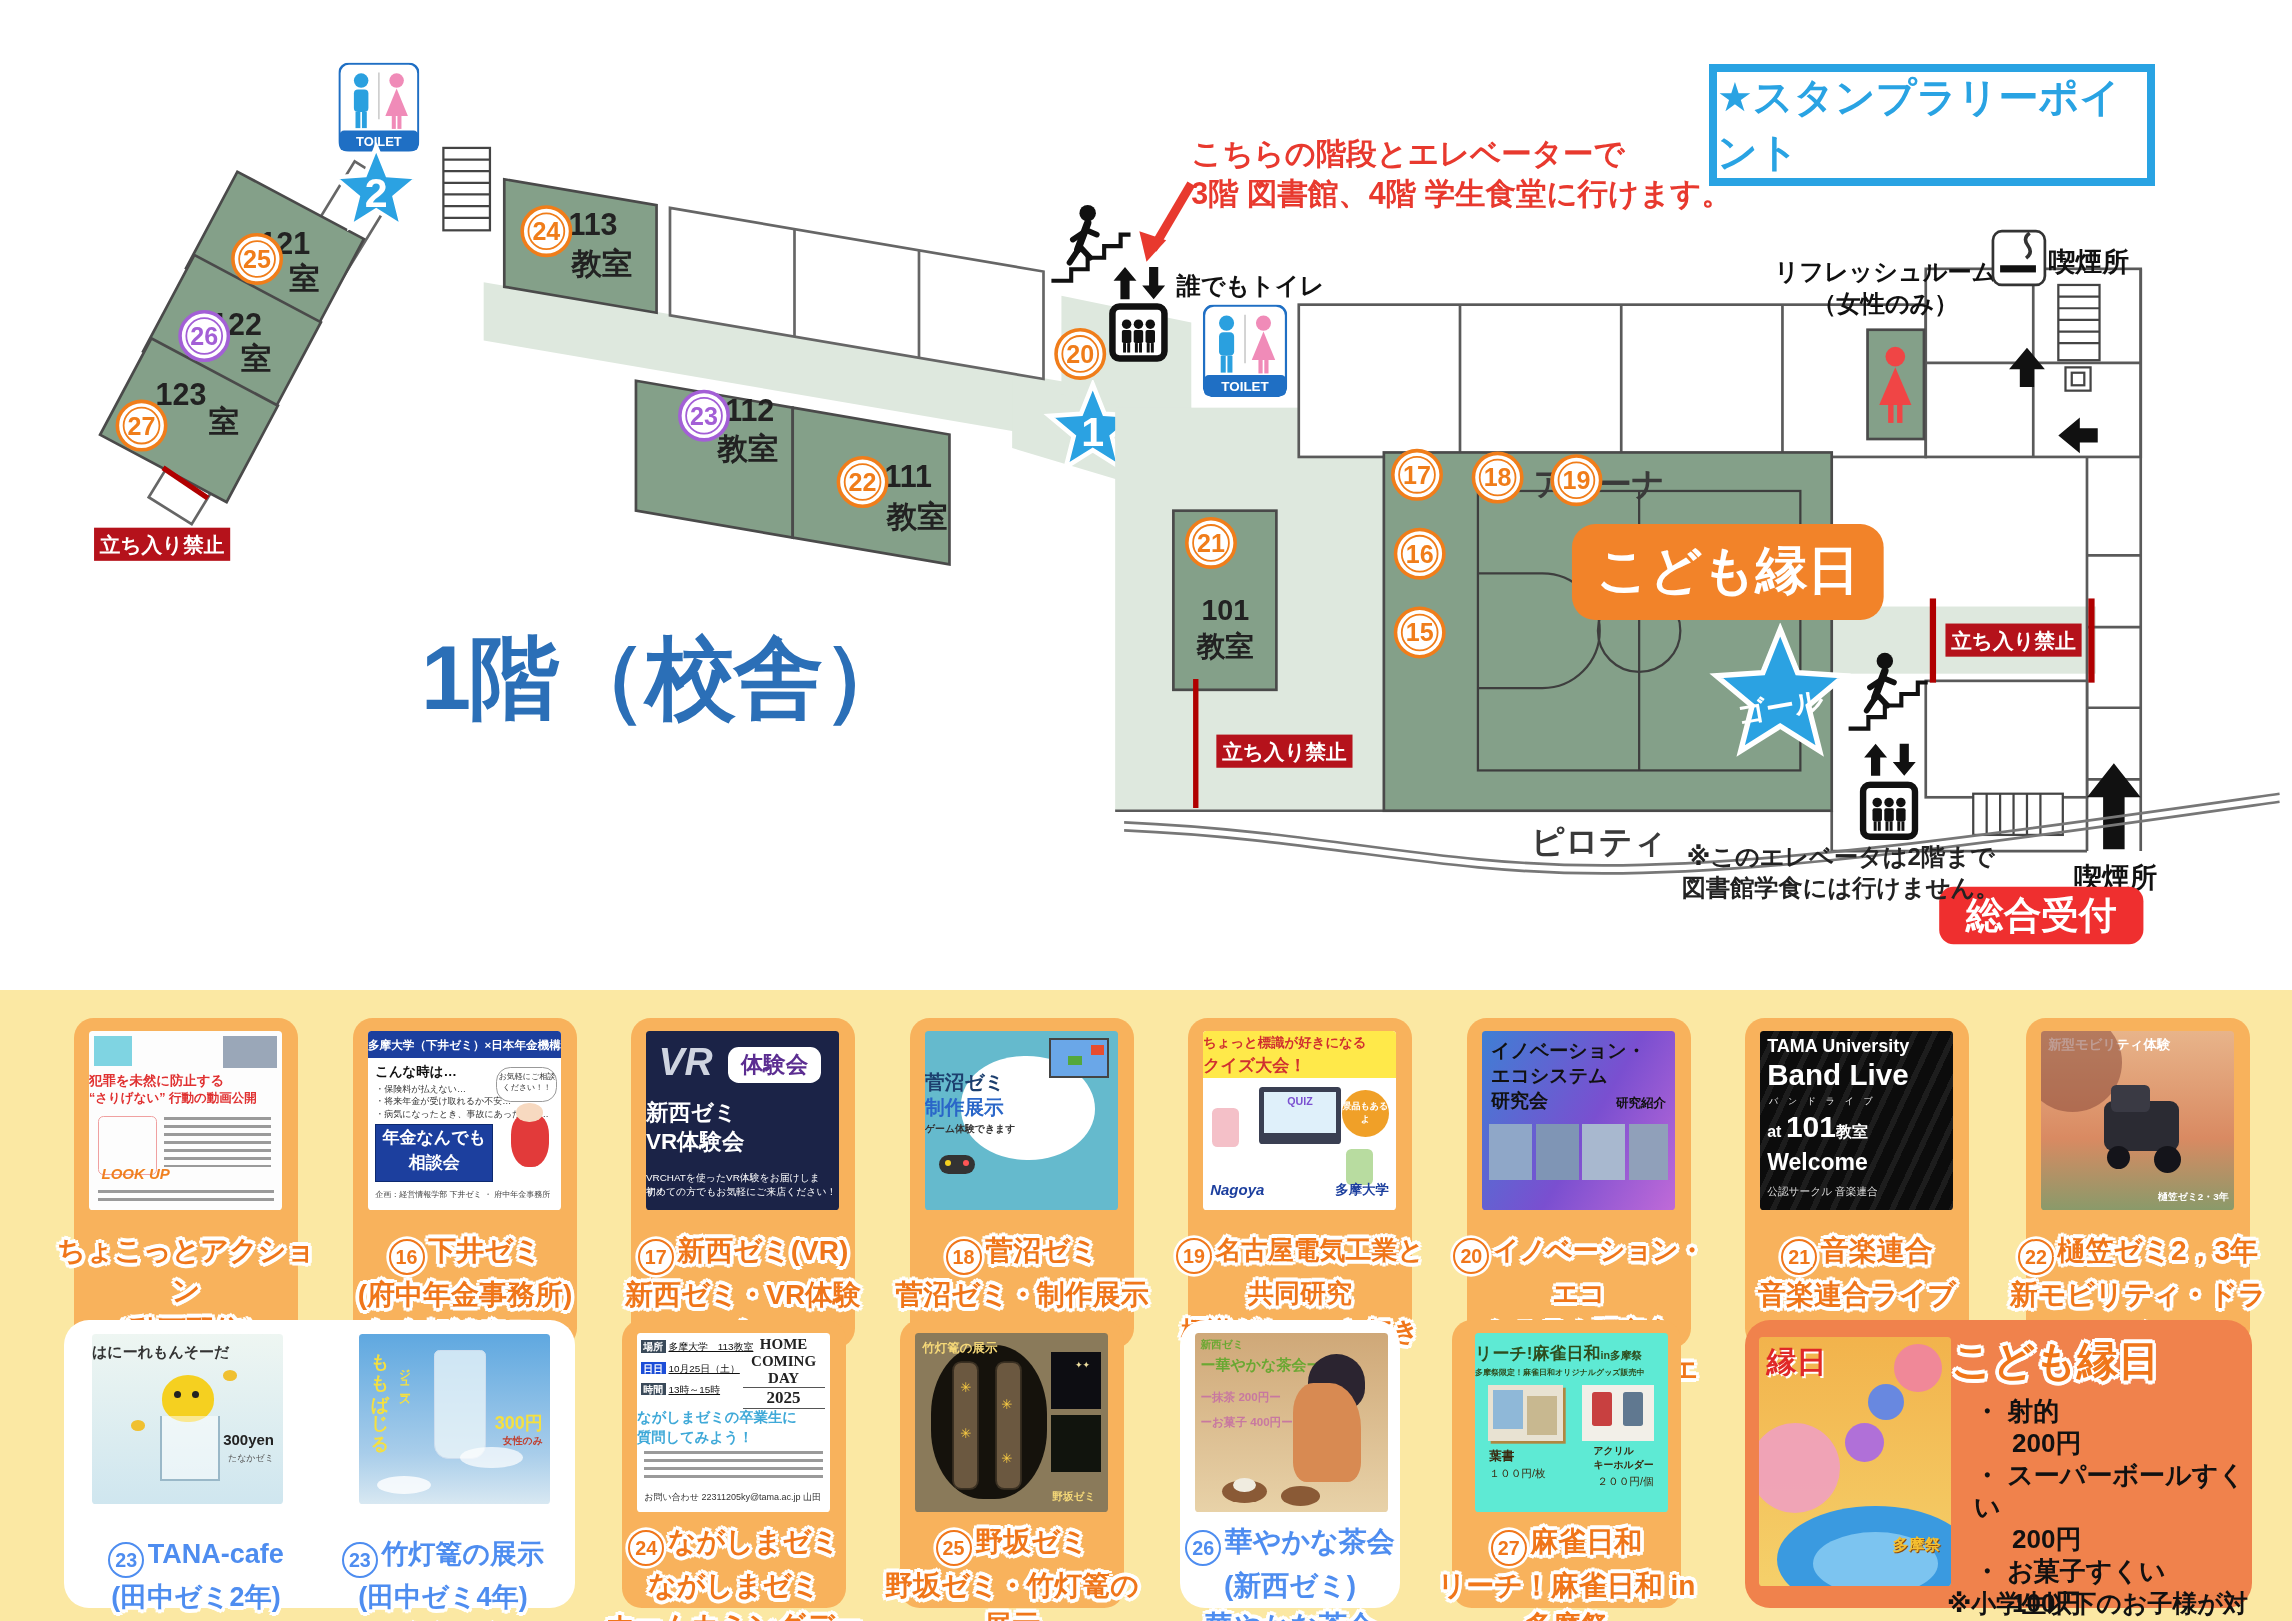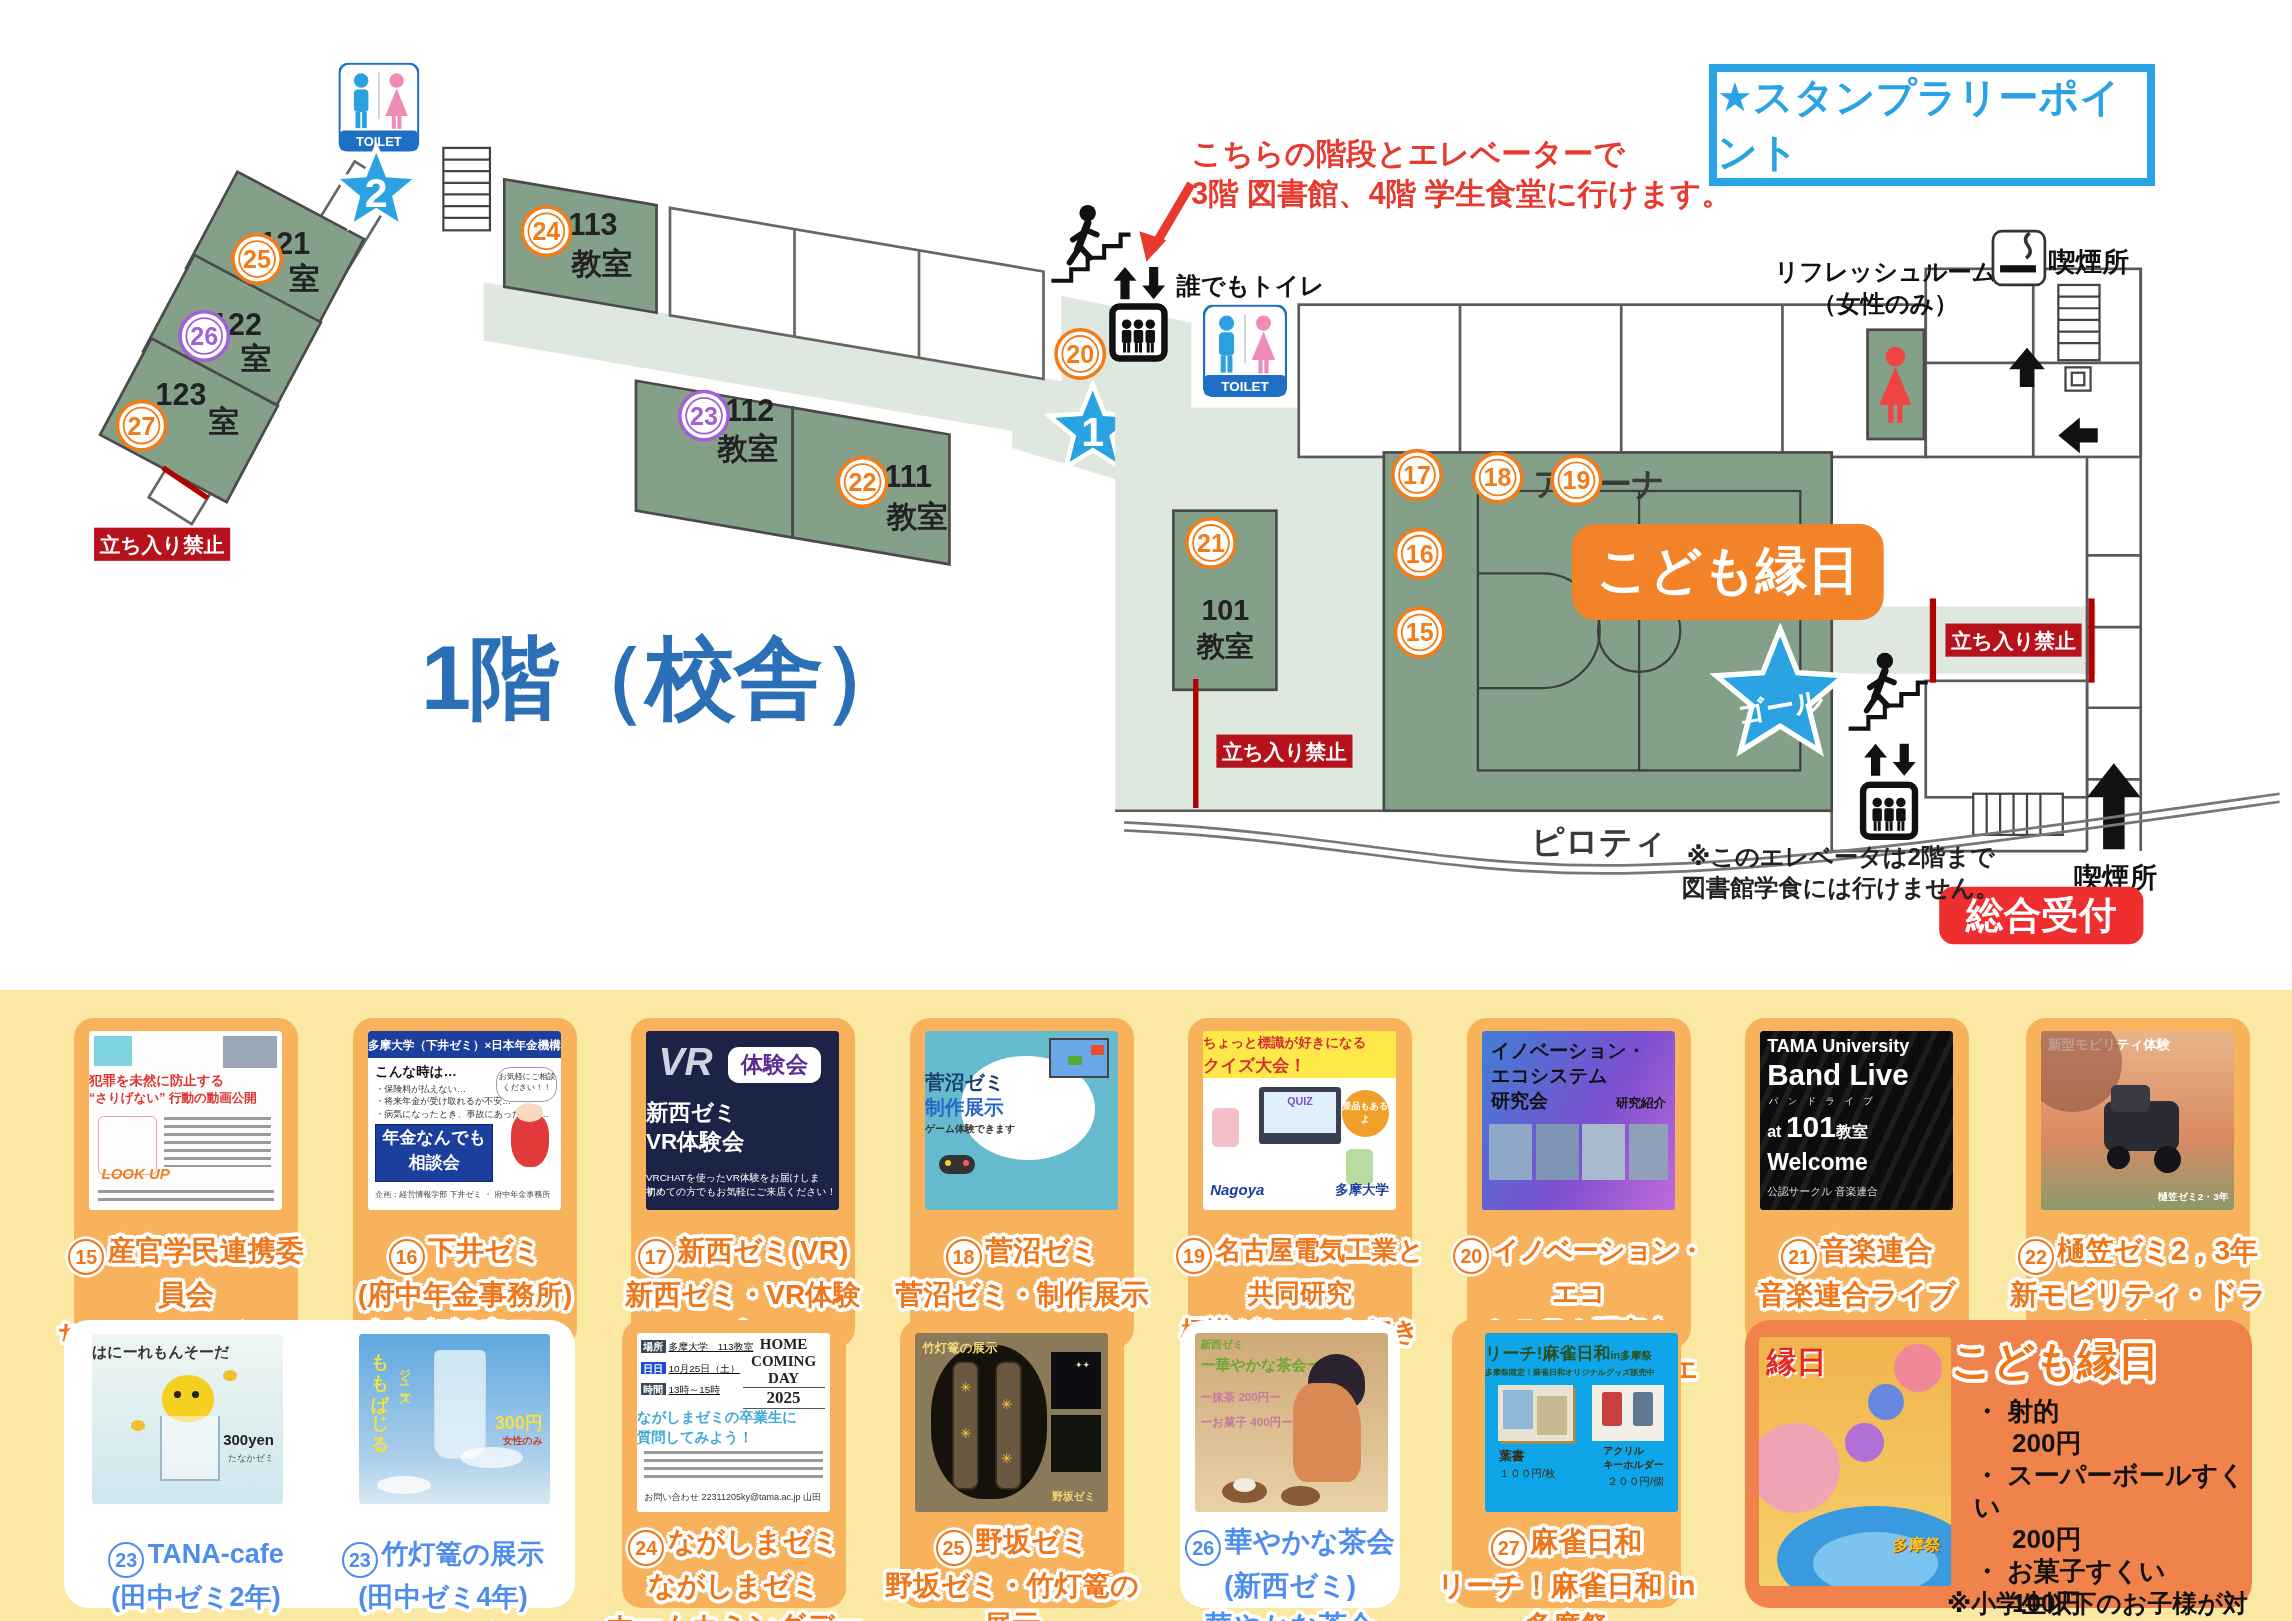--- a/index.html
+++ b/index.html
@@ -370,21 +370,20 @@
       <div class="pc" style="left:5.4px;top:5.4px;width:38px;height:30px;background:#7fd4e2"></div>
       <div class="pc" style="right:5.4px;top:5.4px;width:54px;height:32px;background:#9aa7b8"></div>
       <div class="pc ctr" style="top:41px;font-size:13.4px;font-weight:800;color:#E03030">犯罪を未然に防止する</div>
       <div class="pc ctr" style="top:59px;font-size:12.5px;font-weight:800;color:#E03030">“さりげない” 行動の動画公開</div>
       <div class="pc" style="left:9px;top:85px;width:57px;height:57px;border:1.8px solid #f0a0a0;border-radius:5.4px"></div>
       <div class="pc" style="left:12.5px;top:134px;font-size:15px;font-weight:900;color:#F08020;font-style:italic">LOOK UP</div>
       <div class="greek" style="left:75px;top:86px;width:107px;height:50px"></div>
       <div class="greek" style="left:9px;top:159px;width:176px;height:12.5px"></div>
     </div>
     <div class="ctitle ow">
-        <div><span class="cnum">15</span><span>産官学民連携委員会</span></div>
         <div>ちょこっとアクション</div>
         <div>（動画配信）</div>
       </div>
   </div>
 
   <div class="card o" style="left:353px;top:28px;width:224px;height:330px">
     <div class="thumb">
       <div class="pc ctr" style="top:0;height:27px;background:#1C3F9E;color:#fff;font-size:11.6px;font-weight:800;line-height:27px">多摩大学（下井ゼミ）×日本年金機構</div>
       <div class="pc" style="left:7.2px;top:32px;font-size:13.4px;font-weight:900;color:#111">こんな時は…</div>
       <div class="pc" style="left:7.2px;top:52px;font-size:9px;color:#333">・保険料が払えない…</div>
@@ -602,21 +601,21 @@
       <div class="pc" style="left:86px;bottom:5.4px;width:39px;height:19.7px;background:#8a5a36;border-radius:50%"></div>
     </div>
     <div class="ctitle ow blue" style="top:202px">
         <div><span class="cnum">26</span><span>華やかな茶会</span></div>
         <div>(新西ゼミ)</div>
         <div>華やかな茶会</div>
       </div>
   </div>
 
   <div class="card o" style="left:1452px;top:330px;width:229px;height:288px">
-    <div class="thumb" style="left:33px;background:#0ea5e9">
+    <div class="thumb" style="left:23px;background:#5eead4">
       <div class="pc ctr" style="top:9px;font-size:17px;font-weight:900;color:#2e4d1e"><span>リーチ!麻雀日和</span><span style="font-size:10.7px">in多摩祭</span></div>
       <div class="pc ctr" style="top:34px;font-size:8px;font-weight:700;color:#2e4d1e">多摩祭限定！麻雀日和オリジナルグッズ販売中</div>
       <div class="pc" style="left:12.5px;top:52px;width:75px;height:56px;background:#e8e2d2;box-shadow:2.7px 2.7px 0 #b08840"></div>
       <div class="pc" style="left:18px;top:57px;width:30px;height:39px;background:#8fb8d8"></div>
       <div class="pc" style="left:52px;top:63px;width:30px;height:39px;background:#c8b890"></div>
       <div class="pc" style="right:14.3px;top:52px;width:72px;height:56px;background:#f2efe8"></div>
       <div class="pc" style="right:56px;top:59px;width:19.7px;height:34px;background:#c84040;border-radius:2.7px"></div>
       <div class="pc" style="right:25px;top:59px;width:19.7px;height:34px;background:#607890;border-radius:2.7px"></div>
       <div class="pc" style="left:14.3px;top:115px;font-size:12.5px;font-weight:800;color:#3a2a10">葉書</div>
       <div class="pc" style="left:14.3px;top:134px;font-size:10.7px;color:#3a2a10">１００円/枚</div>

